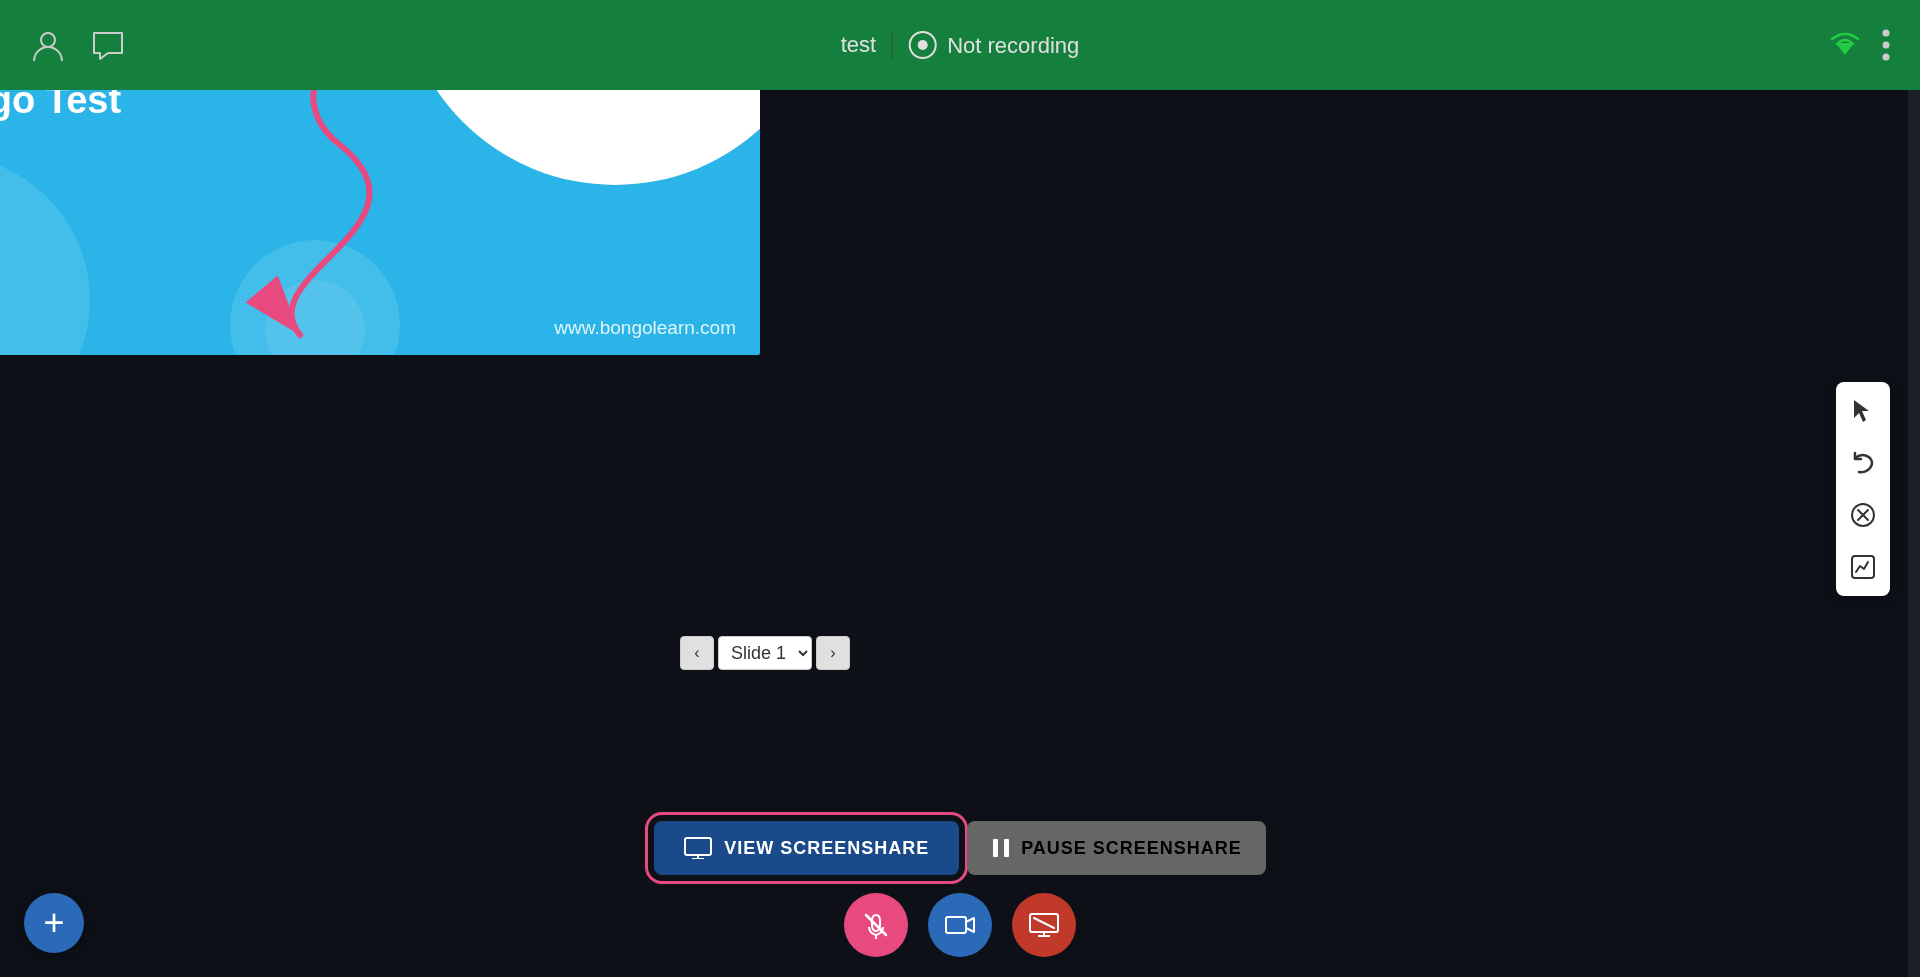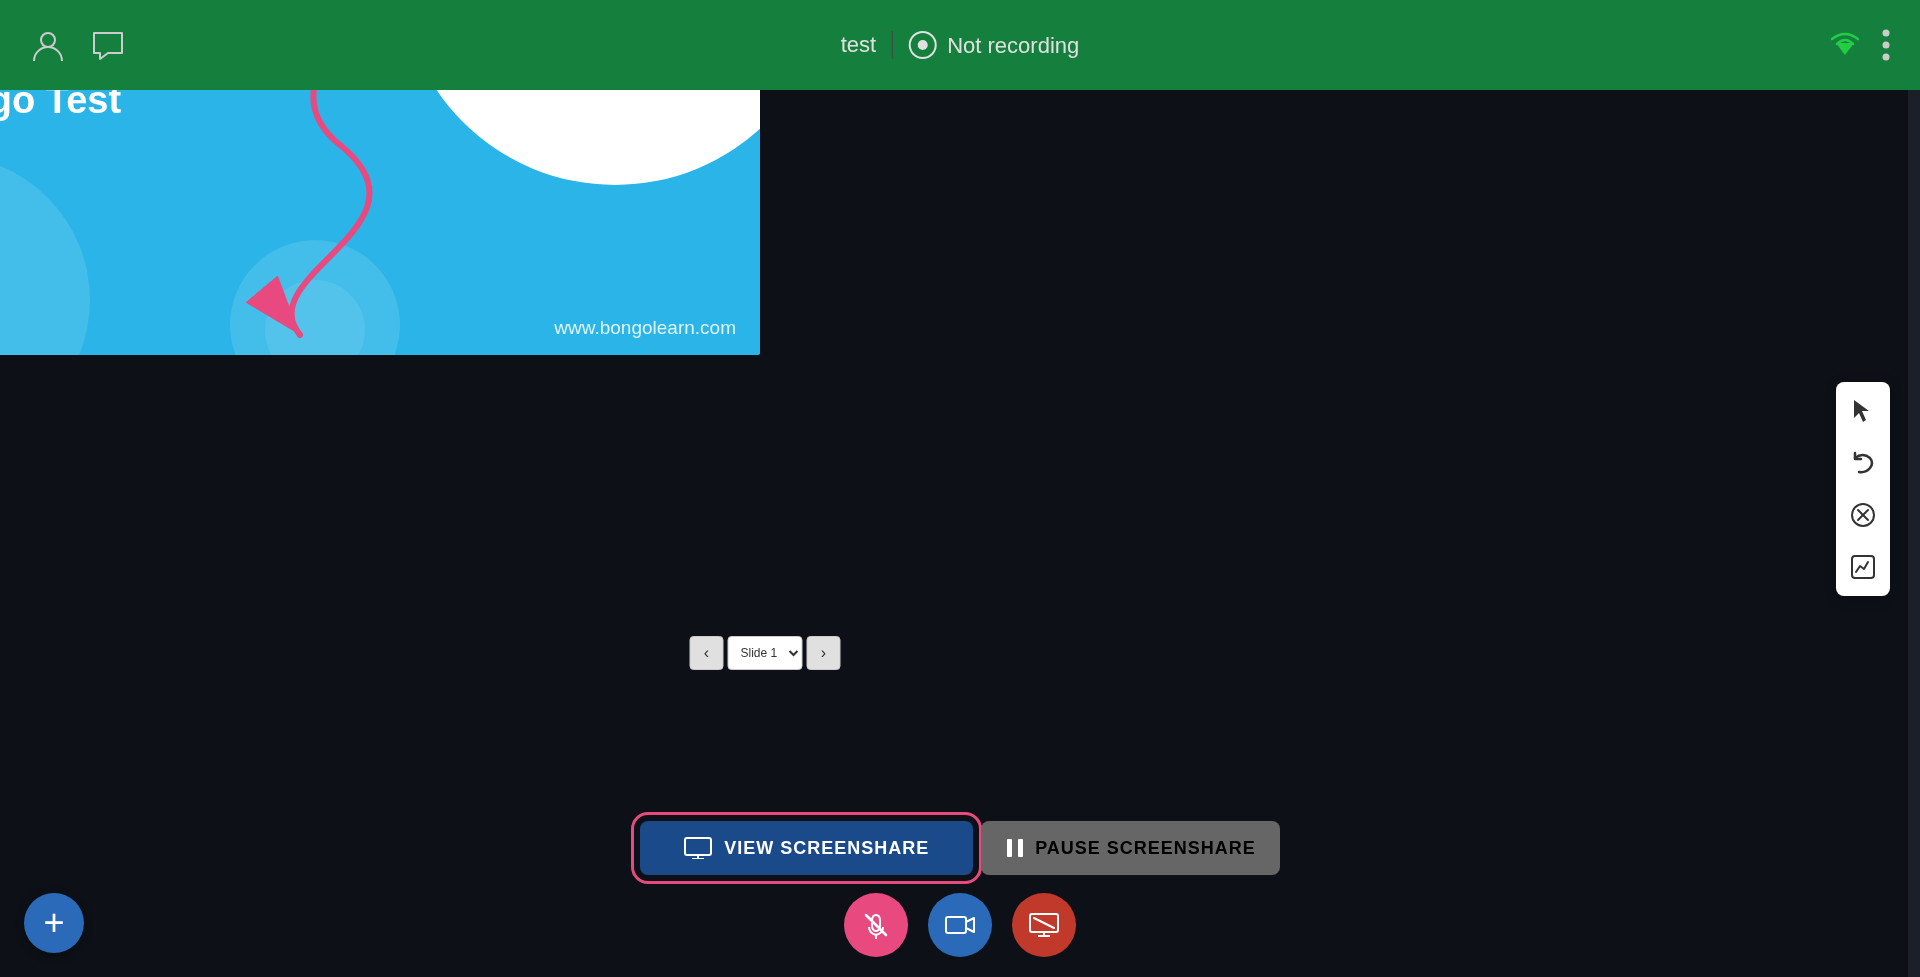--- a/index.html
+++ b/index.html
@@ -132,21 +132,21 @@
       font-size: 16px;
       color: #333;
     }
 
     .slide-num-select {
       height: 34px;
       background: white;
       border: 1px solid #ccc;
       border-radius: 4px;
       padding: 4px 8px;
-      font-size: 12px;
+      font-size: 18px;
       cursor: pointer;
       color: #333;
     }
 
     
     .right-toolbar {
       position: absolute;
       right: 15px;
       top: 50%;
       transform: translateY(-50%);
@@ -188,21 +188,21 @@
       display: flex;
       align-items: center;
       gap: 8px;
     }
 
     .view-screenshare-btn {
       background: #1a4a8a;
       color: white;
       border: none;
       border-radius: 8px;
-      padding: 16px 44px;
+      padding: 16px 30px;
       font-size: 18px;
       font-weight: 600;
       cursor: pointer;
       display: flex;
       align-items: center;
       gap: 12px;
       letter-spacing: 1px;
       outline: 3px solid #e84a7f;
       outline-offset: 6px;
     }

